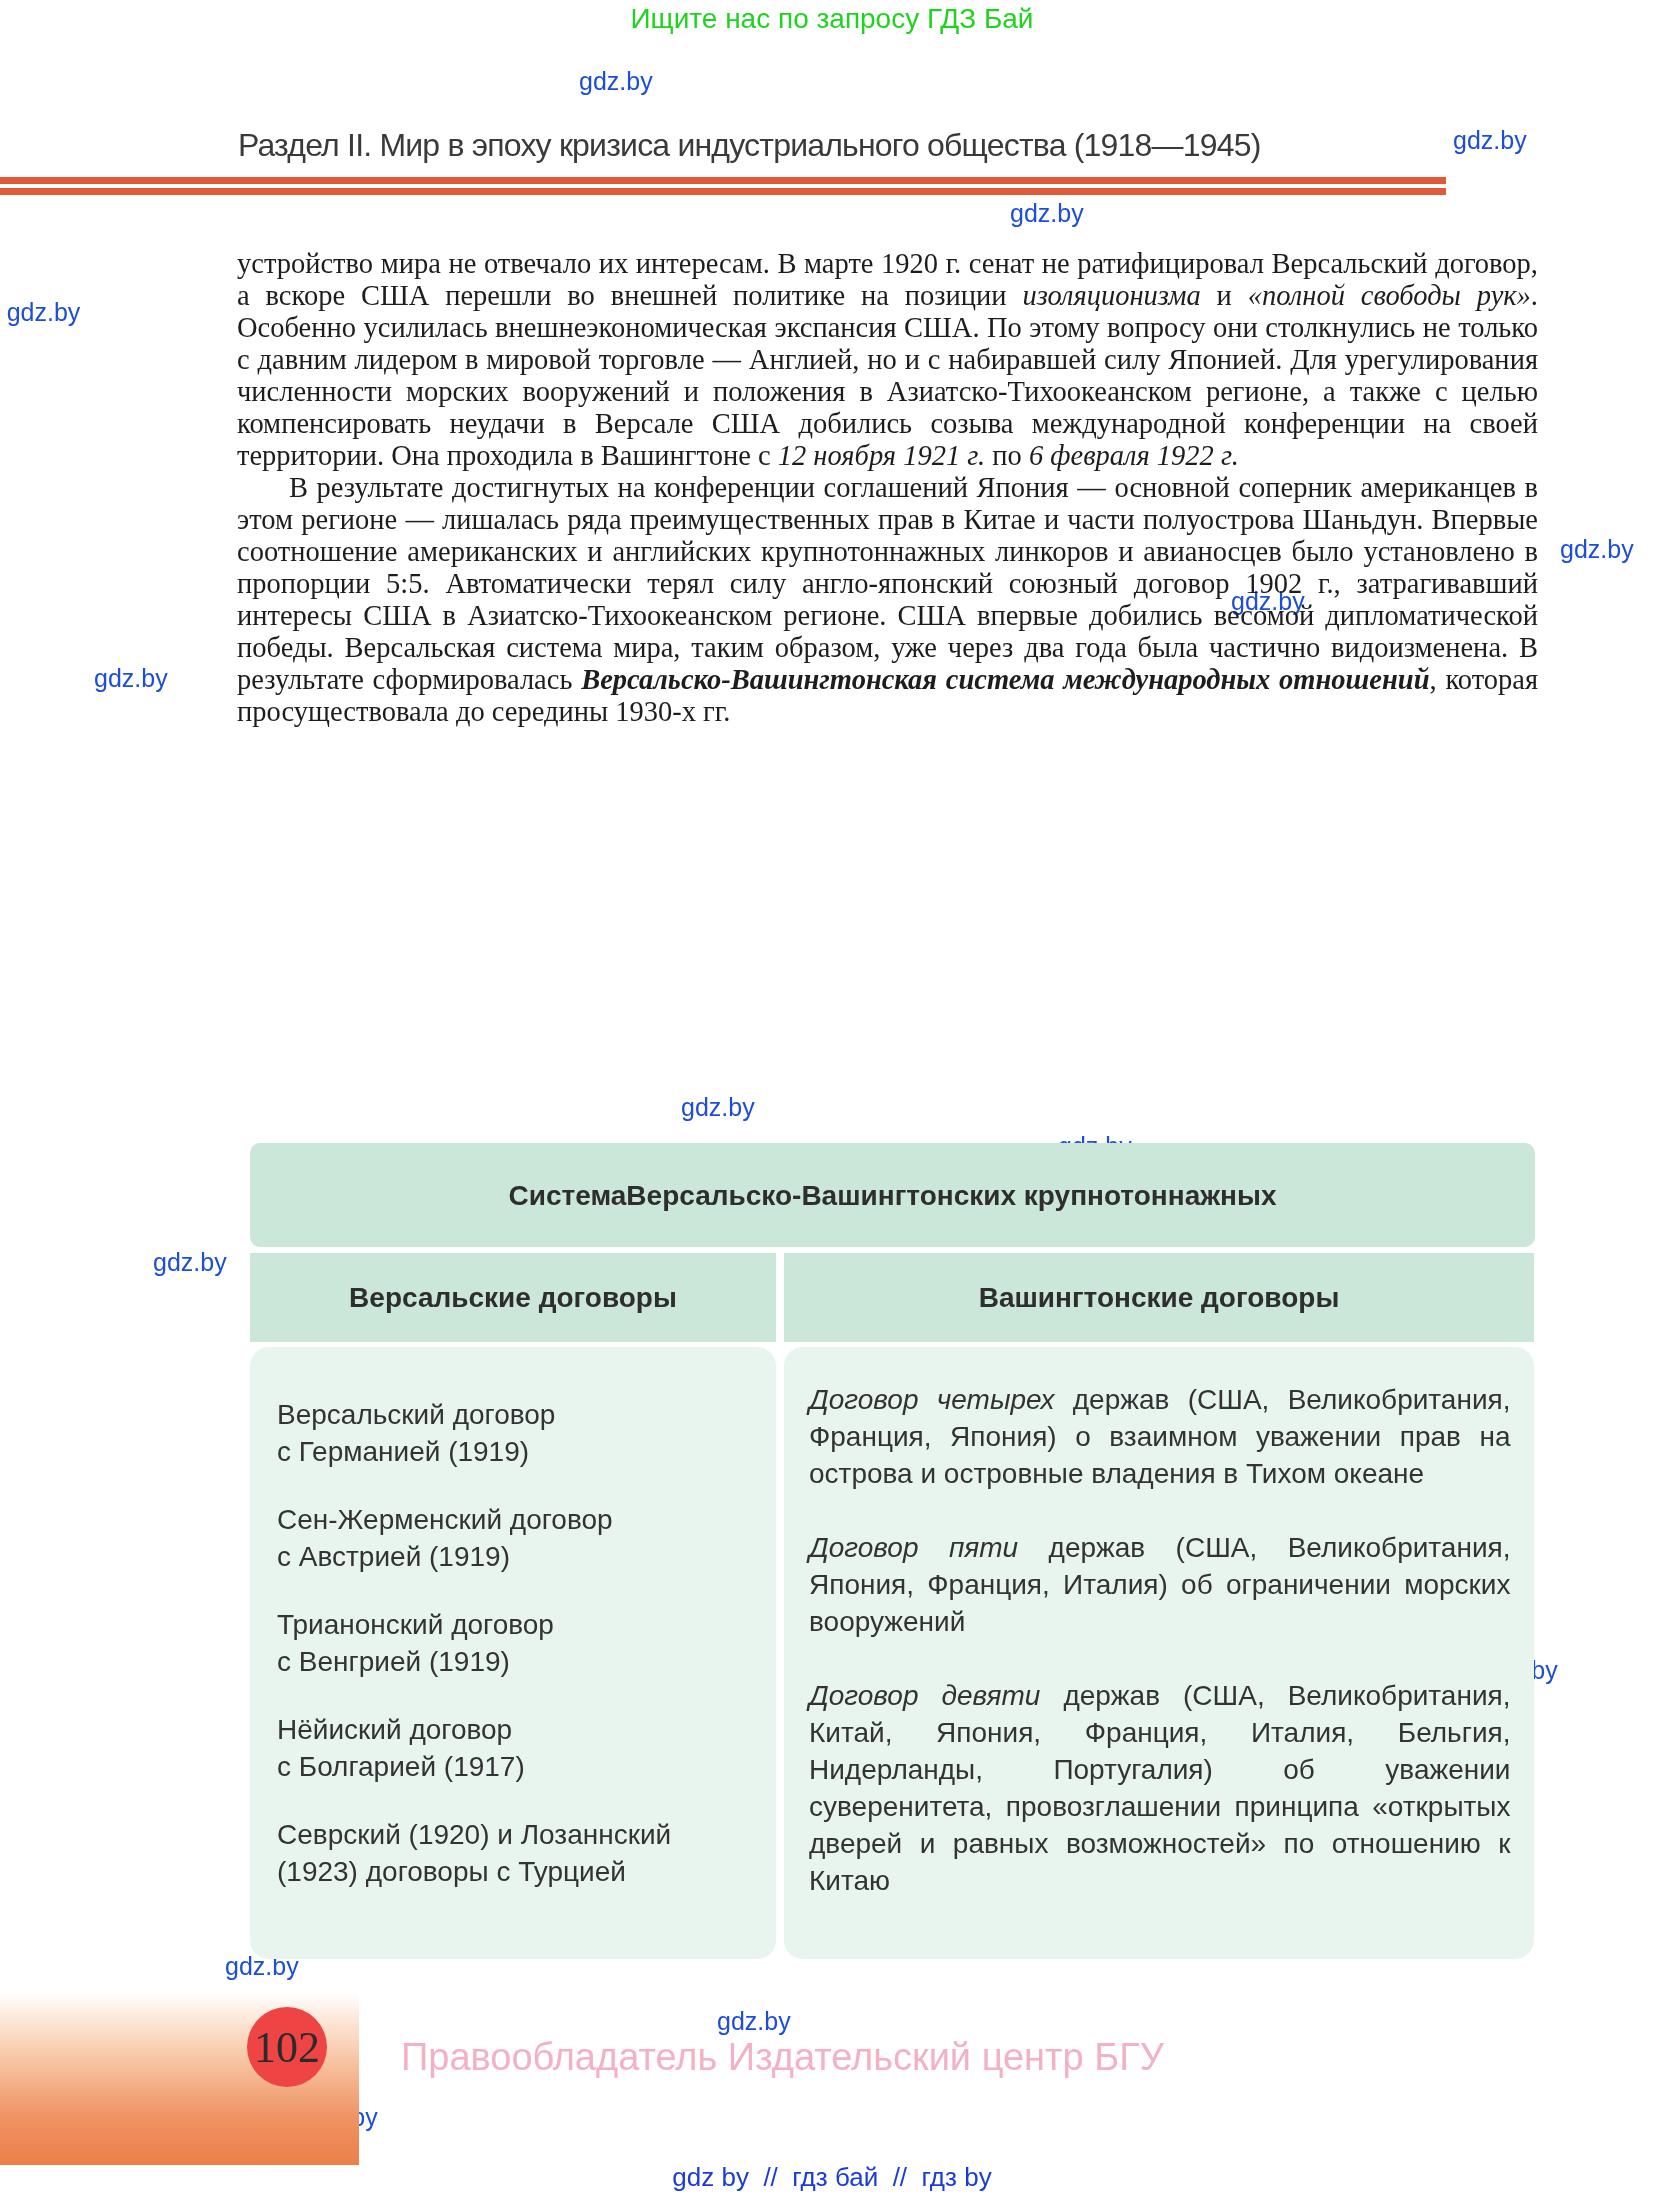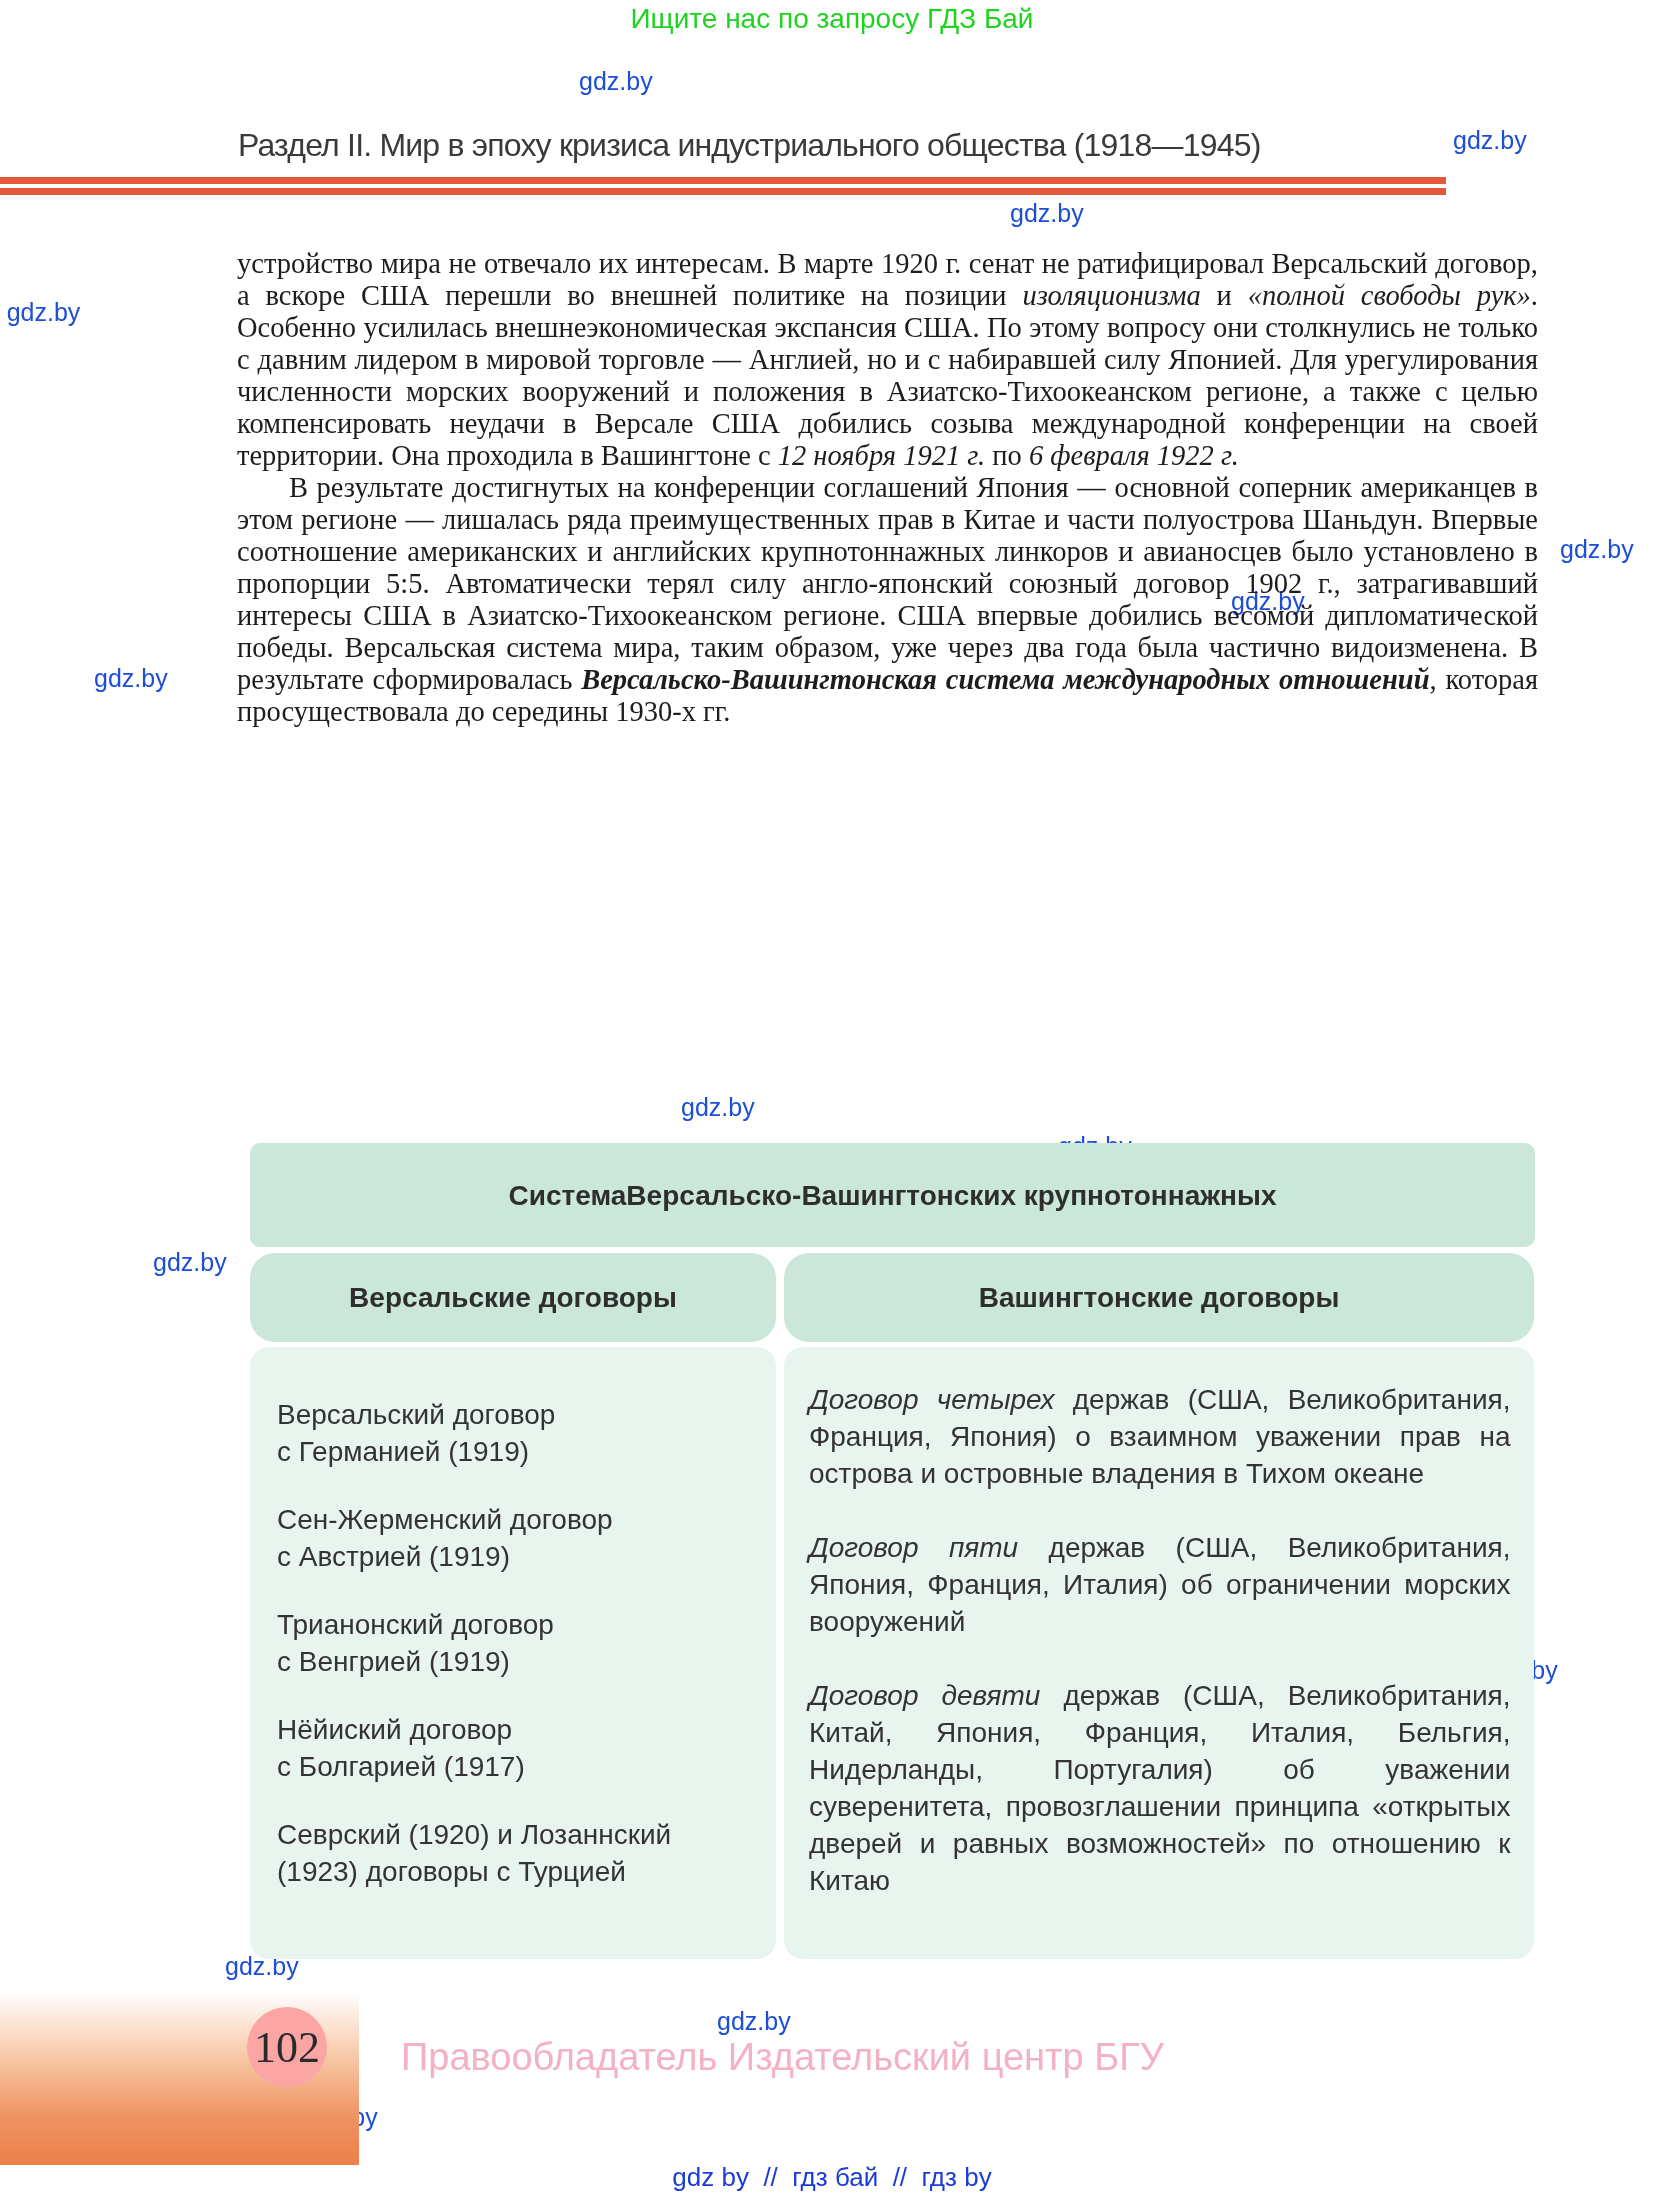--- a/index.html
+++ b/index.html
@@ -25,36 +25,36 @@
   .article p.indented{text-indent:52px;}
   .article .it{font-style:italic;}
   .article .bi{font-style:italic;font-weight:bold;}
 
   .tbl-main-header{position:absolute;left:250px;top:1143px;width:1285px;height:104px;
     background:#cbe7d9;display:flex;align-items:center;justify-content:center;
     font:bold 28px/39px "Liberation Sans",sans-serif;color:#2e2e2e;text-align:center;border-radius:10px;}
 
   .tbl-col-header{position:absolute;top:1253px;height:89px;background:#cbe7d9;
     display:flex;align-items:center;justify-content:center;
-    font:bold 28px "Liberation Sans",sans-serif;color:#2e2e2e;text-align:center;border-radius:25px;}
+    font:bold 28px "Liberation Sans",sans-serif;color:#2e2e2e;text-align:center;}
   .tbl-col-header.left{left:250px;width:526px;}
   .tbl-col-header.right{left:784px;width:750px;}
 
   .tbl-body{position:absolute;top:1347px;height:612px;background:#e8f5ee;box-sizing:border-box;
     font:28px/37px "Liberation Sans",sans-serif;color:#333333;border-radius:19px;}
   .tbl-body.left{left:250px;width:526px;padding:49px 17px 0 27px;}
   .tbl-body.right{left:784px;width:750px;padding:34px 23.5px 0 25px;}
   .treaty-item{white-space:pre-line;margin:0 0 31px 0;}
   .wash-item{margin:0 0 37px 0;text-align:justify;}
   .wash-item .lead{font-style:italic;}
 
   .footer-gradient{position:absolute;left:0;top:1992px;width:359px;height:173px;
     background:linear-gradient(to bottom,#ffffff 0%,#f8c7a6 38%,#ef9363 72%,#ec8049 100%);}
   .page-badge{position:absolute;left:247px;top:2007px;width:80px;height:80px;border-radius:50%;
-    background:#fca5a5;display:flex;align-items:center;justify-content:center;
+    background:#ef4444;display:flex;align-items:center;justify-content:center;
     font:44px "Liberation Serif",serif;color:#2b2b2b;}
   .copyright{position:absolute;left:401px;top:2036px;white-space:nowrap;
     font:38px "Liberation Sans",sans-serif;color:#f4b1c3;}
   .footer-links{position:absolute;left:0;top:2162px;width:100%;text-align:center;
     font:26px "Liberation Sans",sans-serif;color:#1c3cd6;white-space:pre;}
 </style>
 </head>
 <body>
 
 <div class="page">

